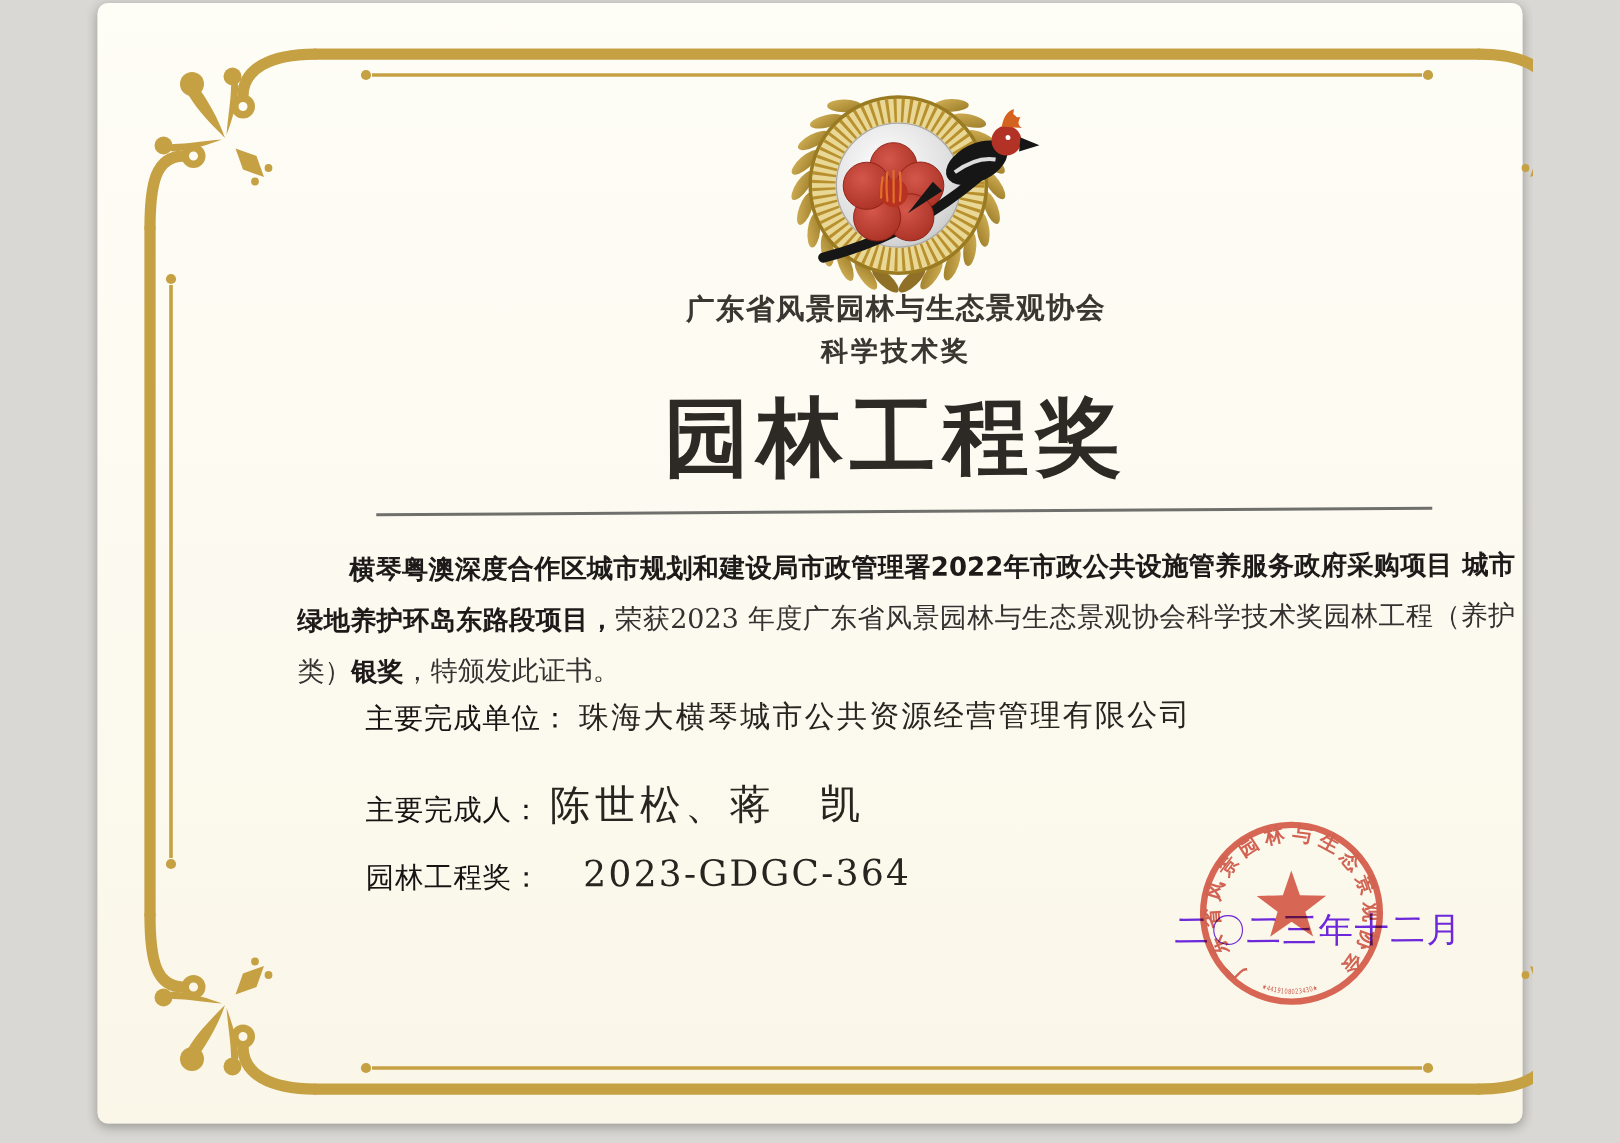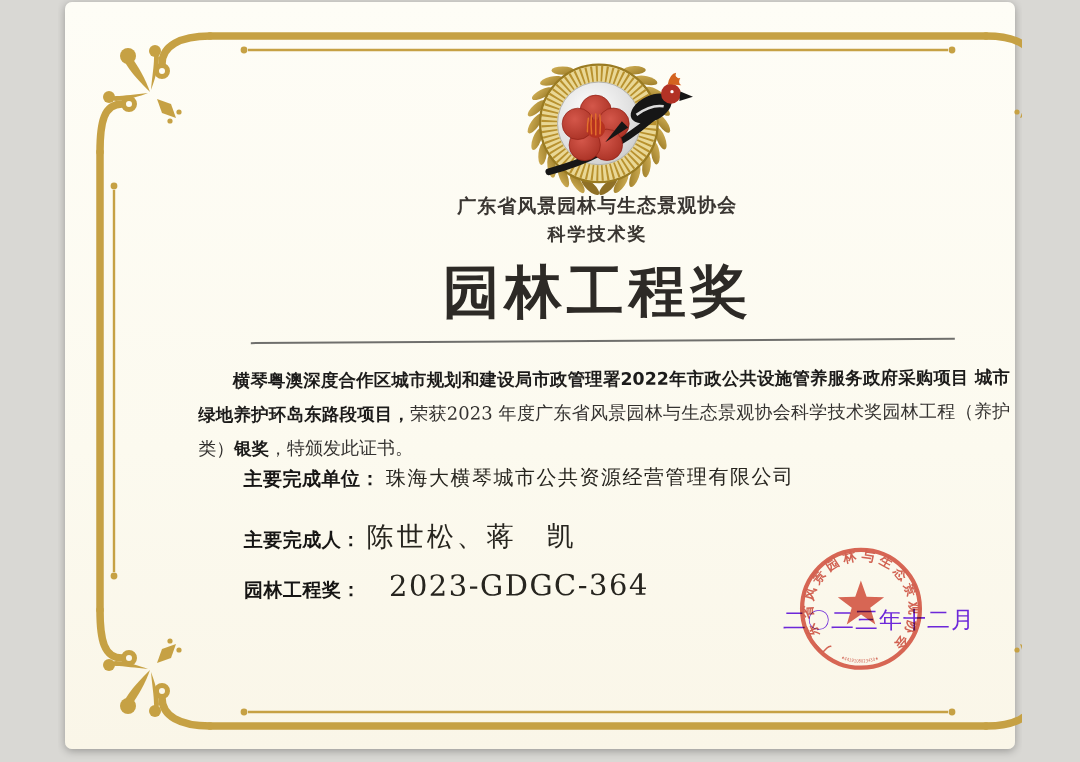--- a/index.html
+++ b/index.html
@@ -13,25 +13,25 @@
   .award-program{position:absolute;left:0;top:222px;width:1080px;text-align:center;
     font-family:"DejaVu Serif","Liberation Serif",serif;font-weight:700;font-size:18px;letter-spacing:2px;color:#3a3632;}
   .cert-title{position:absolute;left:0;top:254px;width:1080px;text-align:center;
     font-family:"DejaVu Serif","Liberation Serif",serif;font-weight:600;font-size:57px;letter-spacing:5px;color:#2d2a26;}
   .rule{position:absolute;left:193px;top:340px;width:704px;height:2px;background:#6f6f6c;transform:rotate(-0.1deg);}
   .citation{position:absolute;left:140px;top:362px;width:812px;margin:0;text-align:justify;
     font-size:17.4px;line-height:34px;text-indent:2em;color:#2c2c2c;}
   .seg-bold{font-family:"DejaVu Sans","Liberation Sans",sans-serif;font-weight:700;color:#1c1b1a;}
   .seg-normal{font-family:"DejaVu Serif","Liberation Serif",serif;font-weight:400;color:#343230;font-size:18px;}
   .field{position:absolute;left:185px;white-space:nowrap;}
-  .field .flabel{font-weight:700;font-size:19px;color:#161514;letter-spacing:.5px;}
+  .field .flabel{font-weight:400;font-size:19px;color:#161514;letter-spacing:.5px;}
   .field .fvalue{font-family:"DejaVu Serif","Liberation Serif",serif;color:#27251f;margin-left:6px;}
   .f-unit{top:464px;}  .f-unit .fvalue{font-size:20px;letter-spacing:1.5px;}
   .f-person{top:518px;} .f-person .fvalue{font-size:27px;letter-spacing:3px;}
-  .f-code{top:568px;}  .f-code .fvalue{font-size:29px;letter-spacing:1.5px;margin-left:28px;}
+  .f-code{top:568px;}  .f-code .fvalue{font-size:24px;letter-spacing:1.5px;margin-left:28px;}
   .issue-date{position:absolute;left:716px;top:606px;width:200px;text-align:right;
     font-family:"DejaVu Serif","Liberation Serif",serif;font-size:23px;letter-spacing:1px;color:#6d28d9;}
   .seal{position:absolute;left:737px;top:547px;opacity:.84;mix-blend-mode:multiply;}
   .gold-stroke{stroke:#c6a144;fill:none;}
   .gold-fill{fill:#c6a144;stroke:none;}
 </style>
 </head>
 <body>
 
 <div class="stage">

